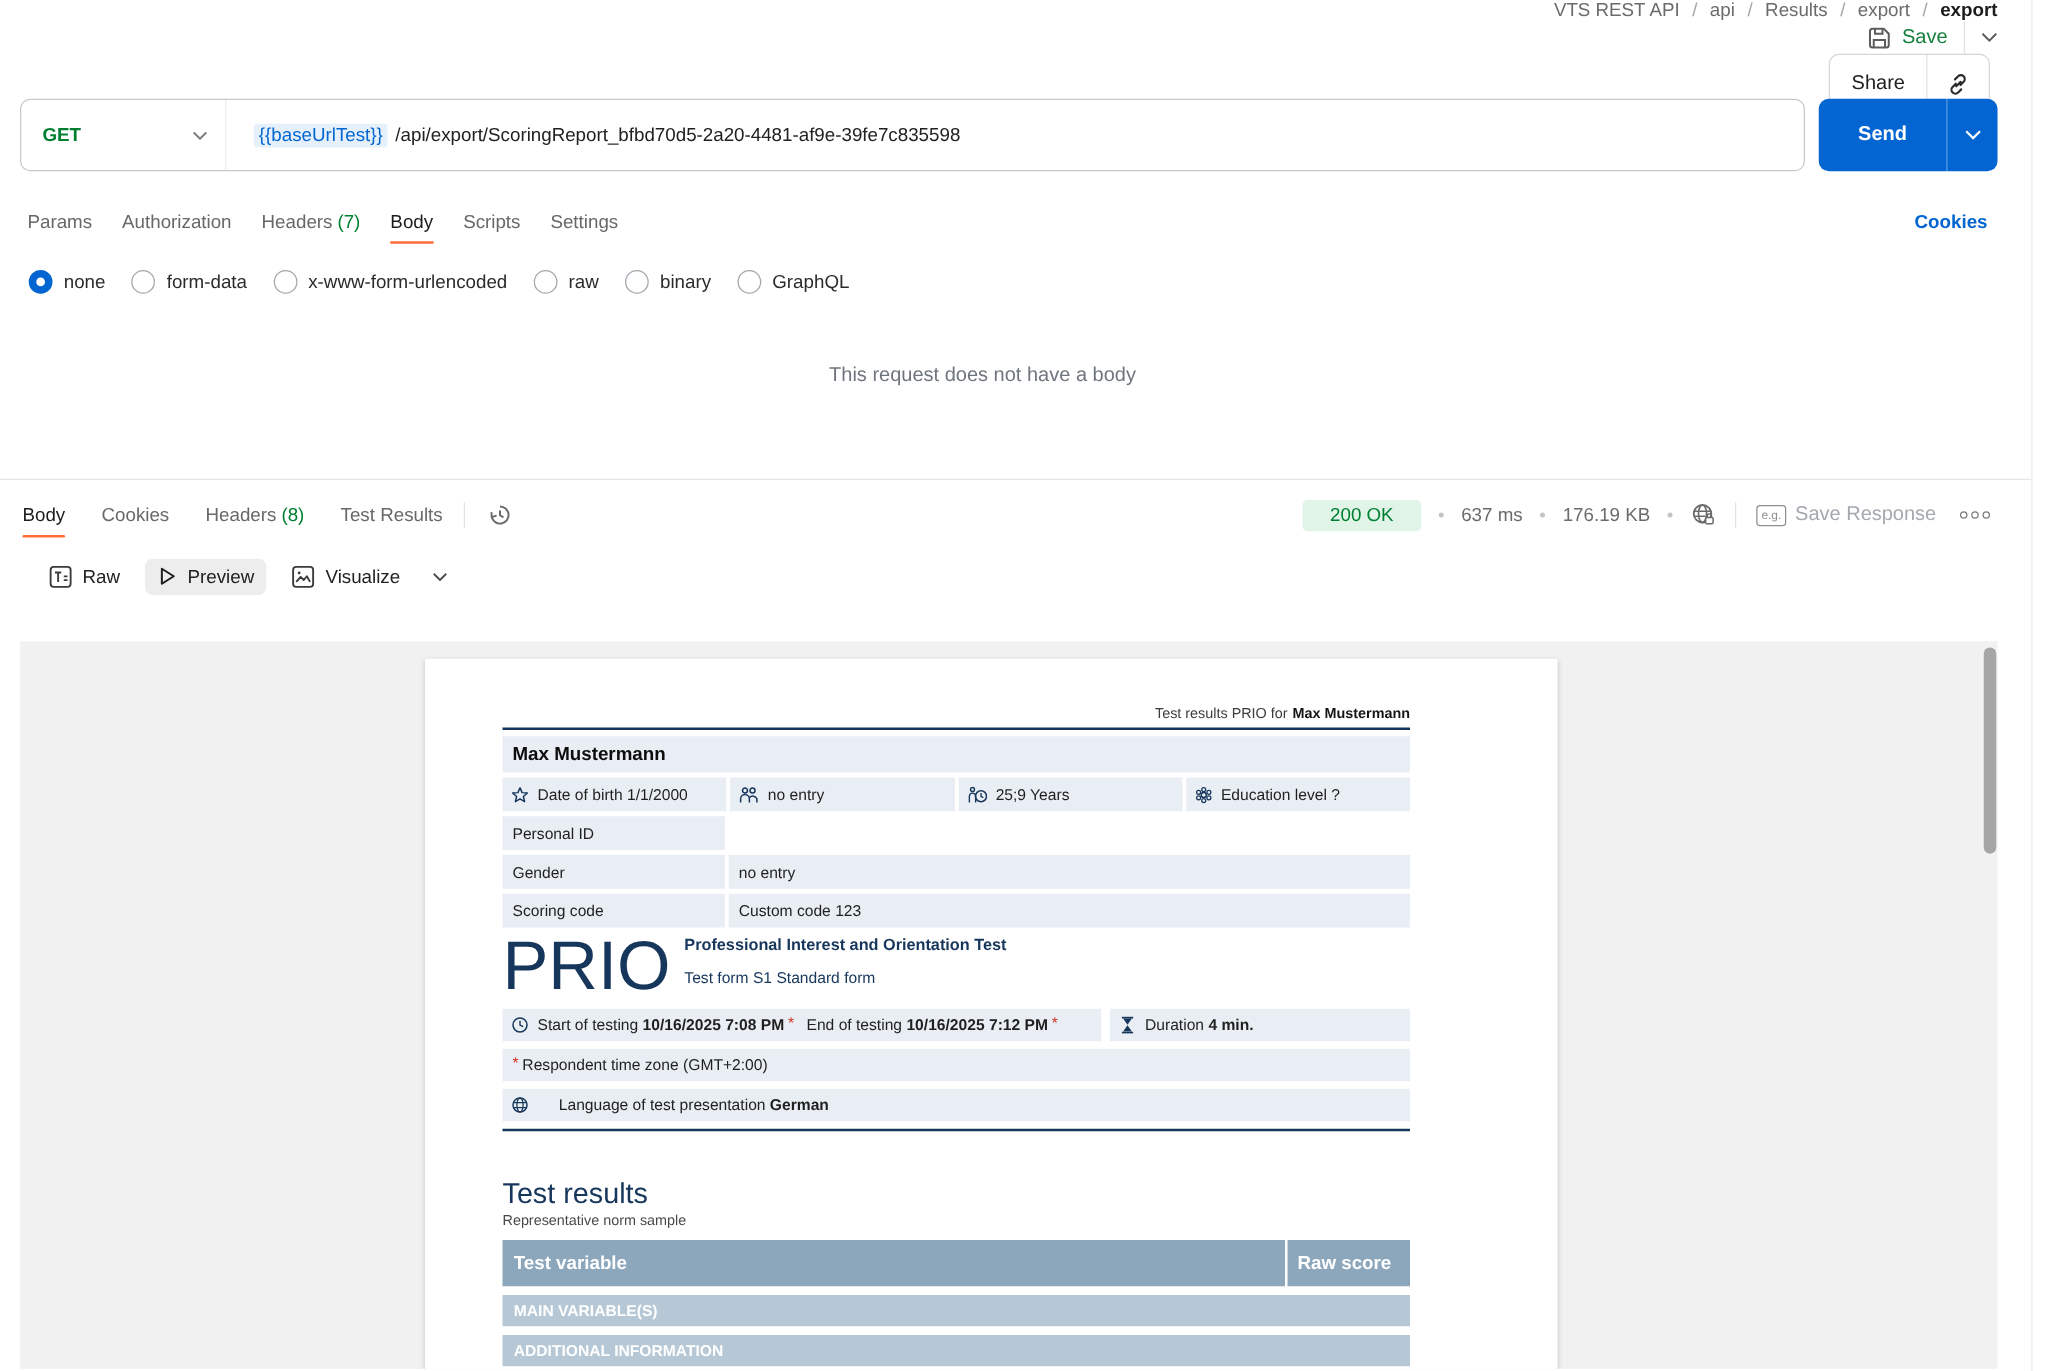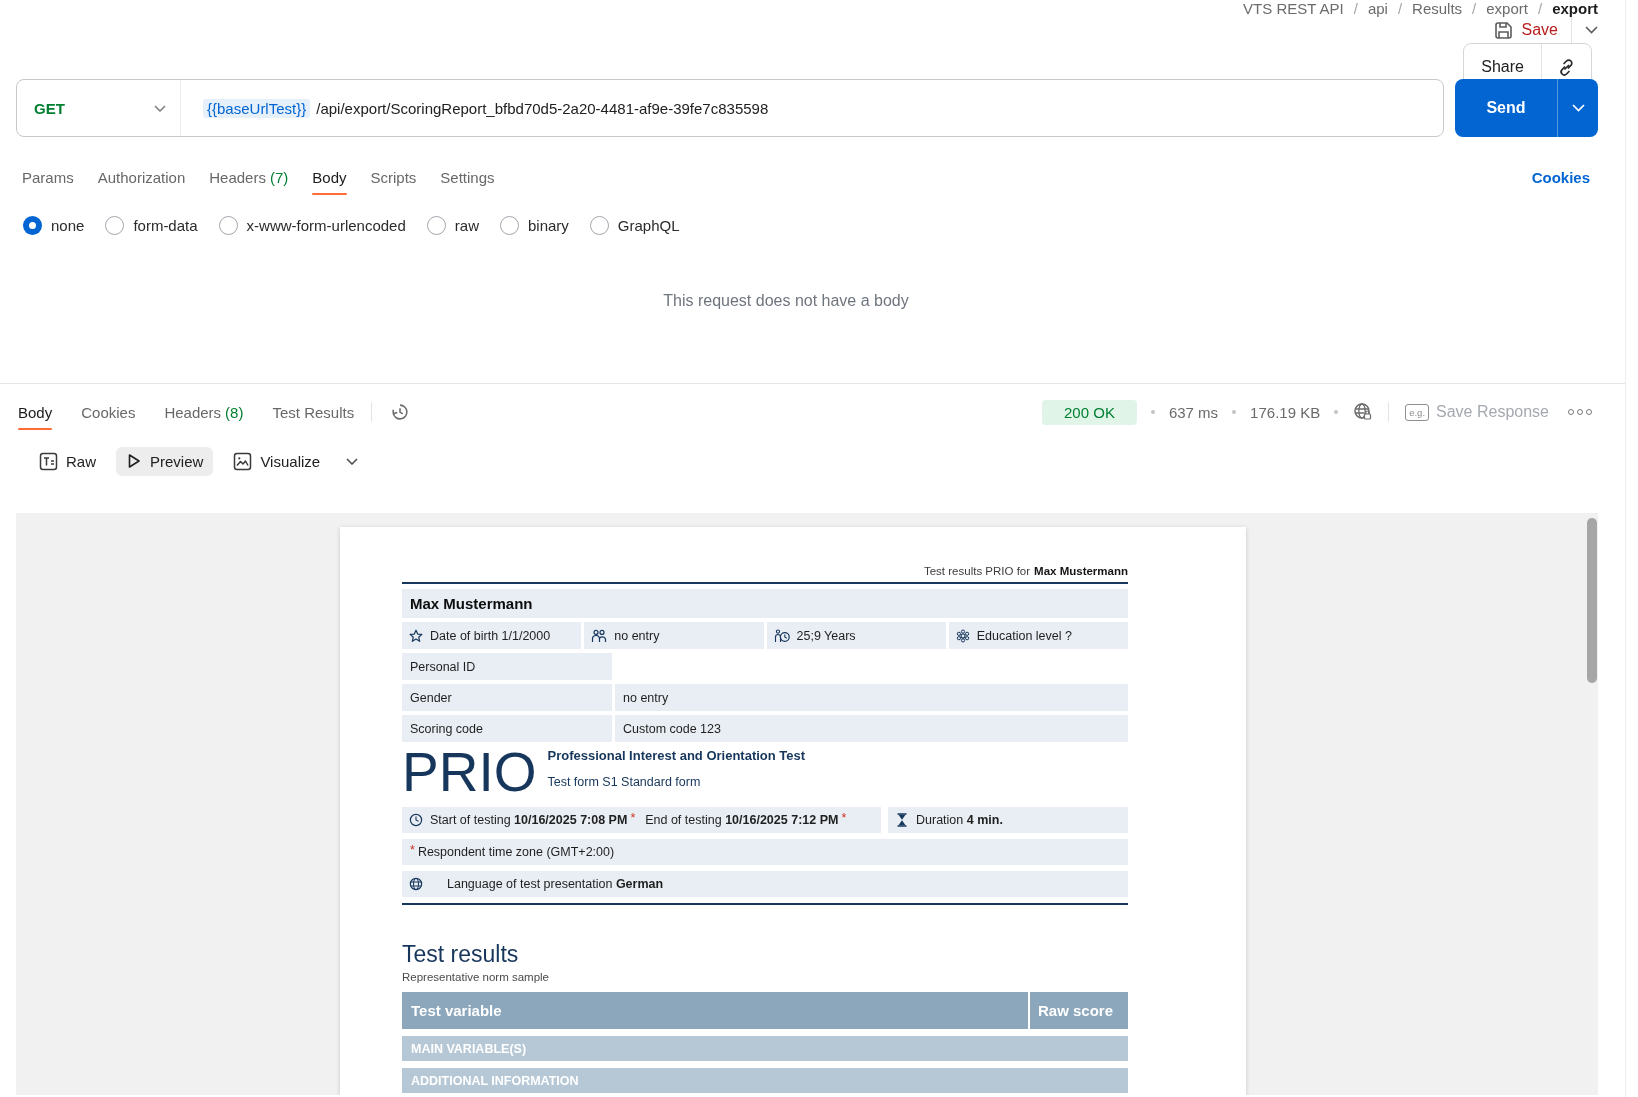--- a/index.html
+++ b/index.html
@@ -9,21 +9,21 @@
   .spacer{flex:1;}
   svg{display:block;}
 
   
   .topbar{position:absolute;left:0;top:0;width:1598px;height:64px;display:flex;align-items:flex-end;
           padding-left:15px;box-sizing:border-box;flex-direction:column;}
   .crumbs{display:flex;align-items:center;gap:10px;font-size:15px;color:#6b6b6b;margin-left:13px;}
   .crumb{cursor:pointer;}
   .crumb-sep{color:#a5a5a5;}
   .crumb-current{color:#1c1c1c;font-weight:700;}
-  .save-group{display:flex;align-items:center;color:#b91c1c;font-size:16px;}
+  .save-group{display:flex;align-items:center;color:#15803d;font-size:16px;}
   .save-btn{display:flex;align-items:center;gap:9px;cursor:pointer;}
   .save-group .vdiv{height:26px;margin:0 13px;}
   .share-box{display:flex;align-items:center;height:46px;border:1px solid #d6d6d6;border-radius:8px;
              margin-left:17px;margin-right:6px;}
   .share-label{padding:0 17px;font-size:16px;cursor:pointer;}
   .share-box .vdiv{height:46px;}
   .share-link{padding:0 14px;cursor:pointer;}
 
   
   .url-row{position:absolute;left:16px;top:79px;width:1582px;height:58px;display:flex;gap:11px;}
@@ -96,21 +96,21 @@
 
   .rp-header{display:flex;justify-content:flex-end;font-size:11.5px;color:#3c3c3c;margin-bottom:5px;}
   .rp-header b{color:#151515;margin-left:4px;}
   .rp-rule{height:2px;background:#16365c;}
   .rp-row{background:#e9eef4;display:flex;align-items:center;}
   .rp-name{height:29px;margin-top:5px;padding-left:8px;font-size:15px;font-weight:700;color:#0d0d0d;}
   .rp-cells{display:flex;gap:3px;margin-top:4px;}
   .rp-cell{flex:1;height:27px;background:#e9eef4;display:flex;align-items:center;gap:7px;padding-left:7px;
            box-sizing:border-box;}
   .rp-kv{display:flex;gap:3px;margin-top:4px;}
-  .rp-kv .k{width:210px;height:27px;background:#e9eef4;display:flex;align-items:center;padding-left:8px;
+  .rp-kv .k{width:178px;height:27px;background:#e9eef4;display:flex;align-items:center;padding-left:8px;
             box-sizing:border-box;}
   .rp-kv .v{flex:1;height:27px;background:#e9eef4;display:flex;align-items:center;padding-left:8px;
             box-sizing:border-box;}
   .rp-logo-row{display:flex;align-items:flex-start;margin:4px 0 7px 0;height:54px;}
   .rp-logo{font-size:55px;line-height:52px;color:#16365c;letter-spacing:0;font-weight:400;}
   .rp-logo-txt{margin-left:11px;color:#16365c;}
   .rp-test-title{font-size:13px;font-weight:700;margin-top:2px;}
   .rp-test-form{font-size:12.5px;margin-top:12px;}
   .rp-timing{display:flex;gap:7px;}
   .rp-timing .c1{flex:1;height:26px;background:#e9eef4;display:flex;align-items:center;gap:7px;

